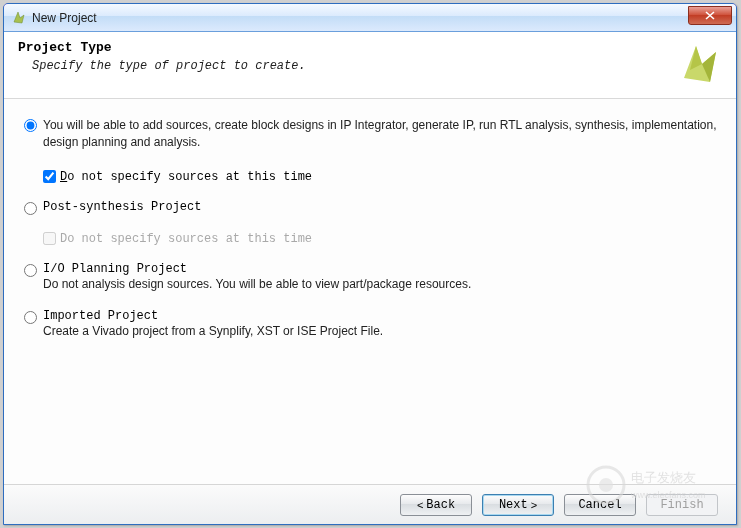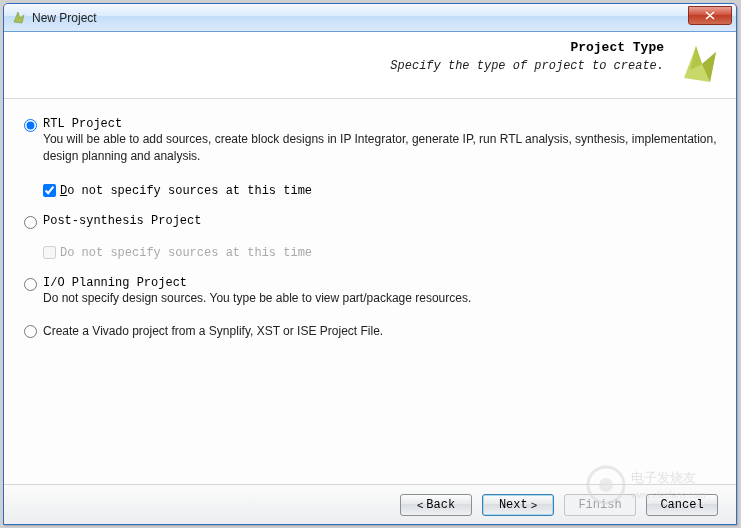--- a/index.html
+++ b/index.html
@@ -68,21 +68,20 @@
       border-left: none;
       border-right: none;
       border-bottom: 1px solid #d9d9d9;
       padding: 8px 14px 10px 14px;
       display: flex;
       align-items: flex-start;
       justify-content: space-between;
     }
     .header-text {
       flex: 1;
-      text-align: right;
     }
     .header-title {
       font-weight: bold;
       font-family: "Courier New", monospace;
       font-size: 13px;
       margin-bottom: 4px;
     }
     .header-sub {
       font-family: "Courier New", monospace;
       font-size: 12px;
@@ -211,21 +210,20 @@
         <path d="M28 24 L42 12 L36 42 Z" fill="#a4b53a"></path>
       </svg>
     </div>
   </div>
 
   <div class="body">
 
     <div class="opt">
       <input type="radio" name="ptype" checked="" style="">
       <div class="opt-body">
-        <div><span class="ul">R</span><span>TL Project</span></div>
         <div class="opt-desc">You will be able to add sources, create block designs in IP Integrator, generate IP, run RTL analysis, synthesis, implementation, design planning and analysis.</div>
         <label class="sub-check">
           <input type="checkbox" checked="" style="">
           <span><span class="ul">D</span>o not specify sources at this time</span>
         </label>
       </div>
     </div>
 
     <div class="opt">
       <input type="radio" name="ptype" style="">
@@ -235,47 +233,48 @@
           <input type="checkbox" disabled="" style="">
           <span>Do not specify sources at this time</span>
         </label>
       </div>
     </div>
 
     <div class="opt">
       <input type="radio" name="ptype" style="">
       <div class="opt-body">
         <div>I/O Pl<span class="ul">a</span>nning Project</div>
-        <div class="opt-desc">Do not specify design sources. You type be able to view part/package resources.</div>
+        <div class="opt-desc">Do not analysis design sources. You will be able to view part/package resources.</div>
       </div>
     </div>
 
     <div class="opt">
       <input type="radio" name="ptype" style="">
       <div class="opt-body">
+        <div>I<span class="ul">m</span>ported Project</div>
         <div class="opt-desc">Create a Vivado project from a Synplify, XST or ISE Project File.</div>
       </div>
     </div>
 
   </div>
 
   <div class="footer">
     <div class="btn">
       <span class="arrow">&lt;</span>
       <span><span class="ul">B</span>ack</span>
     </div>
     <div class="btn default">
       <span><span class="ul">N</span>ext</span>
       <span class="arrow">&gt;</span>
     </div>
+    <div class="btn">
+      <span>Cancel</span>
+    </div>
     <div class="btn disabled">
       <span>Finish</span>
-    </div>
-    <div class="btn">
-      <span>Cancel</span>
     </div>
   </div>
 
 </div>
 
 <div class="watermark">
   <svg width="150" height="50" viewBox="0 0 150 50">
     <circle cx="25" cy="25" r="18" fill="none" stroke="#d9d9d9" stroke-width="3"></circle>
     <path d="M18 25 A7 7 0 1 1 32 25 A7 7 0 1 1 18 25" fill="#e0e0e0"></path>
     <text x="50" y="22" font-size="13" fill="#d0d0d0" font-family="sans-serif">电子发烧友</text>

